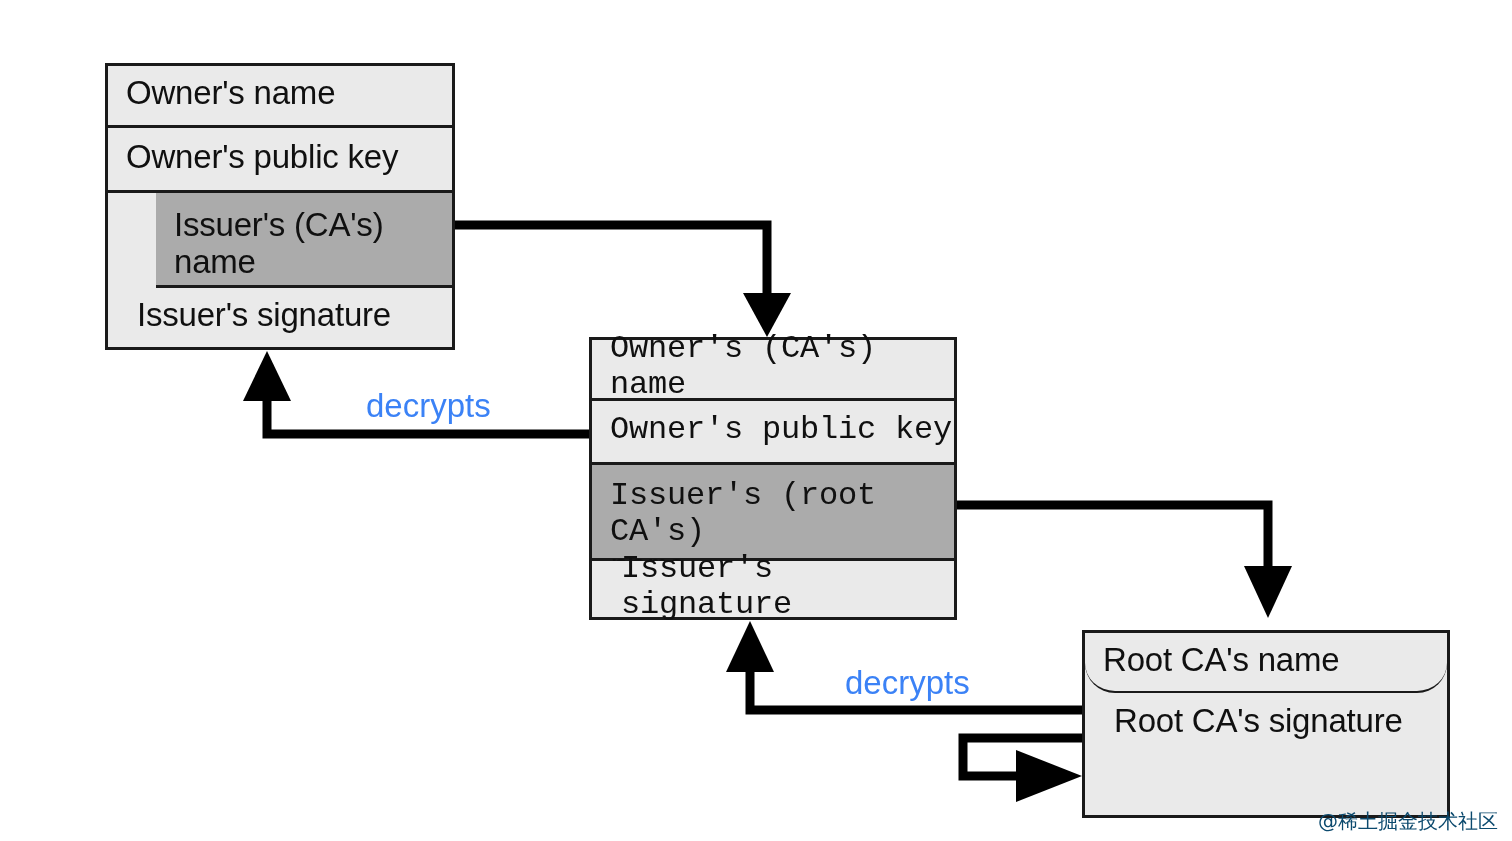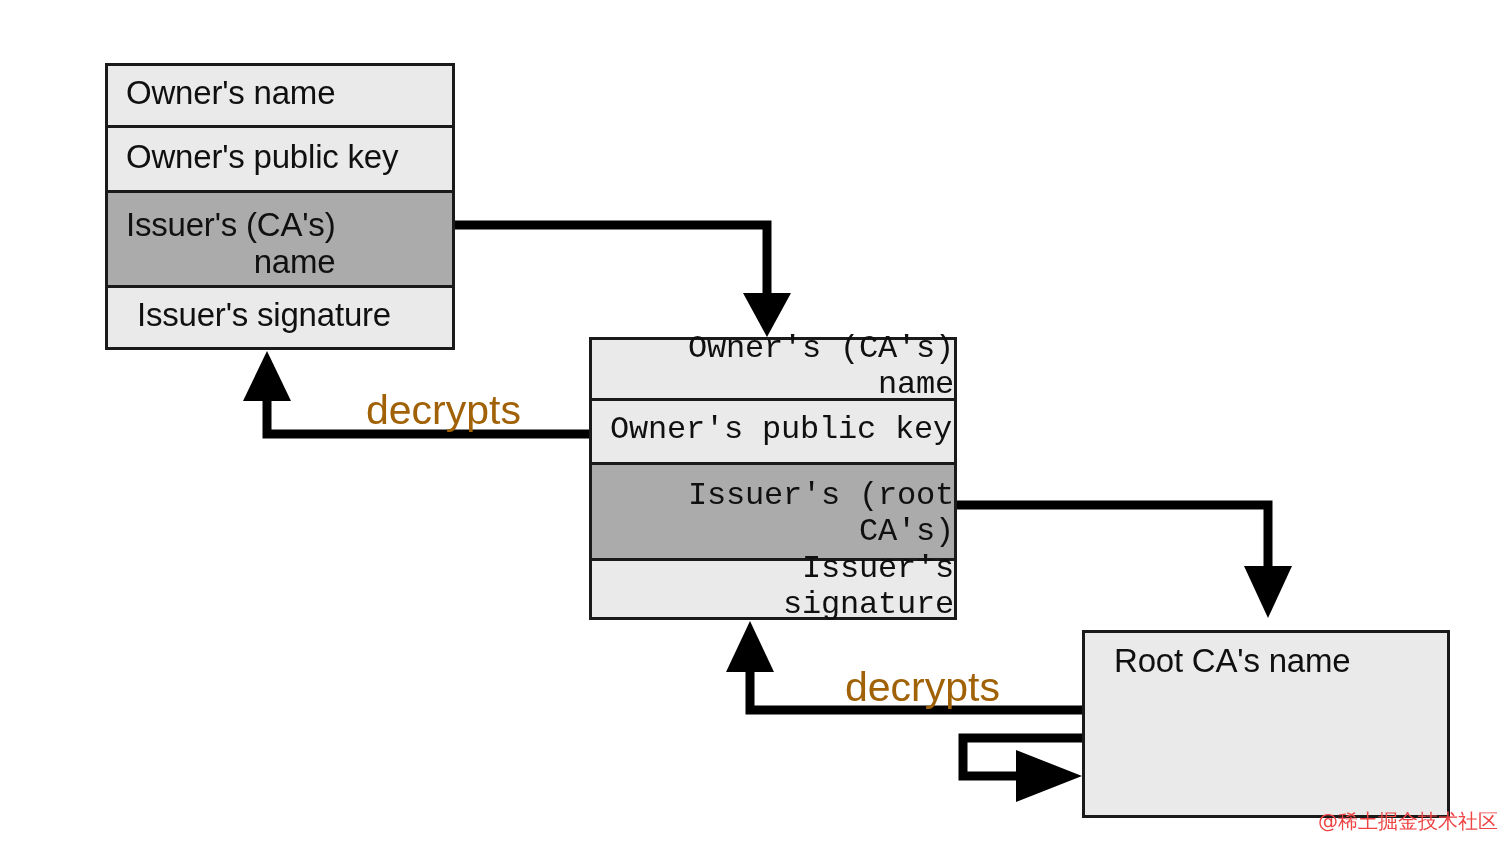--- a/index.html
+++ b/index.html
@@ -9,21 +9,20 @@
   }
   body {
     font-family: "Liberation Sans", sans-serif;
   }
   #canvas {
     position: relative;
     width: 1512px;
     height: 841px;
     background: #ffffff;
     overflow: hidden;
-    text-align: right;
   }
   .cert-box {
     position: absolute;
     box-sizing: border-box;
     border: 3px solid #1a1a1a;
     background: #eaeaea;
     display: flex;
     flex-direction: column;
     z-index: 3;
   }
@@ -49,22 +48,22 @@
   .cert-field.thin-rule {
     border-bottom-width: 2px;
     border-radius: 30px;
   }
   .fs-1 { font-size: 33px; }
   .fs-2 { font-size: 32px; font-family: Liberation Mono, monospace; }
   .fs-3 { font-size: 33px; }
 
   .edge-label {
     position: absolute;
-    font-size: 41px;
-    color: #a16207;
+    font-size: 33px;
+    color: #3b82f6;
     white-space: nowrap;
     z-index: 4;
   }
   svg.connectors {
     position: absolute;
     left: 0;
     top: 0;
     width: 1512px;
     height: 841px;
     z-index: 2;
@@ -77,21 +76,21 @@
     stroke-linecap: butt;
     stroke-linejoin: miter;
   }
   .arrowhead { fill: #000000; }
 
   .watermark {
     position: absolute;
     right: 14px;
     bottom: 6px;
     font-size: 20px;
-    color: #ef4444;
+    color: #0c4a6e;
     z-index: 5;
     font-family: "DejaVu Sans", sans-serif;
     white-space: nowrap;
   }
 </style>
 </head>
 <body>
 
 <div id="canvas">
 
@@ -119,35 +118,36 @@
 
     <g>
       <path class="conn" d="M1082,738 L963,738 L963,776 L1022,776"></path>
       <polygon class="arrowhead" points="1016,750 1016,802 1082,776"></polygon>
     </g>
   </svg>
 
   <div class="cert-box" style="left:105px; top:63px; width:350px; height:287px;">
     <div class="cert-field fs-1" style="height:62px;">Owner's name</div>
     <div class="cert-field fs-1" style="height:65px;">Owner's public key</div>
-    <div class="cert-field fs-1 highlight" style="height:95px; align-items:flex-start; padding-top:14px;">Issuer's (CA's)
+    <div class="cert-field fs-1 highlight" style="height:95px; align-items:flex-start; padding-top:14px;margin-left:48px;">Issuer's (CA's)
 name</div>
     <div class="cert-field fs-1" style="height:59px;">Issuer's signature</div>
   </div>
 
   <div class="cert-box" style="left:589px; top:337px; width:368px; height:283px;">
     <div class="cert-field fs-2" style="height:61px;">Owner's (CA's) name</div>
     <div class="cert-field fs-2" style="height:64px;">Owner's public key</div>
     <div class="cert-field fs-2 highlight" style="height:96px; align-items:flex-start; padding-top:13px;">Issuer's (root CA's)
 name</div>
     <div class="cert-field fs-2" style="height:56px;">Issuer's signature</div>
   </div>
 
   <div class="cert-box" style="left:1082px; top:630px; width:368px; height:188px;">
     <div class="cert-field fs-3 thin-rule" style="height:60px;">Root CA's name</div>
+    <div class="cert-field fs-3" style="height:60px;">Root CA's signature</div>
   </div>
 
   <div class="edge-label" style="left:366px; top:387px;">decrypts</div>
   <div class="edge-label" style="left:845px; top:664px;">decrypts</div>
 
   <div class="watermark">@稀土掘金技术社区</div>
 
 </div>
 
 </body></html>

